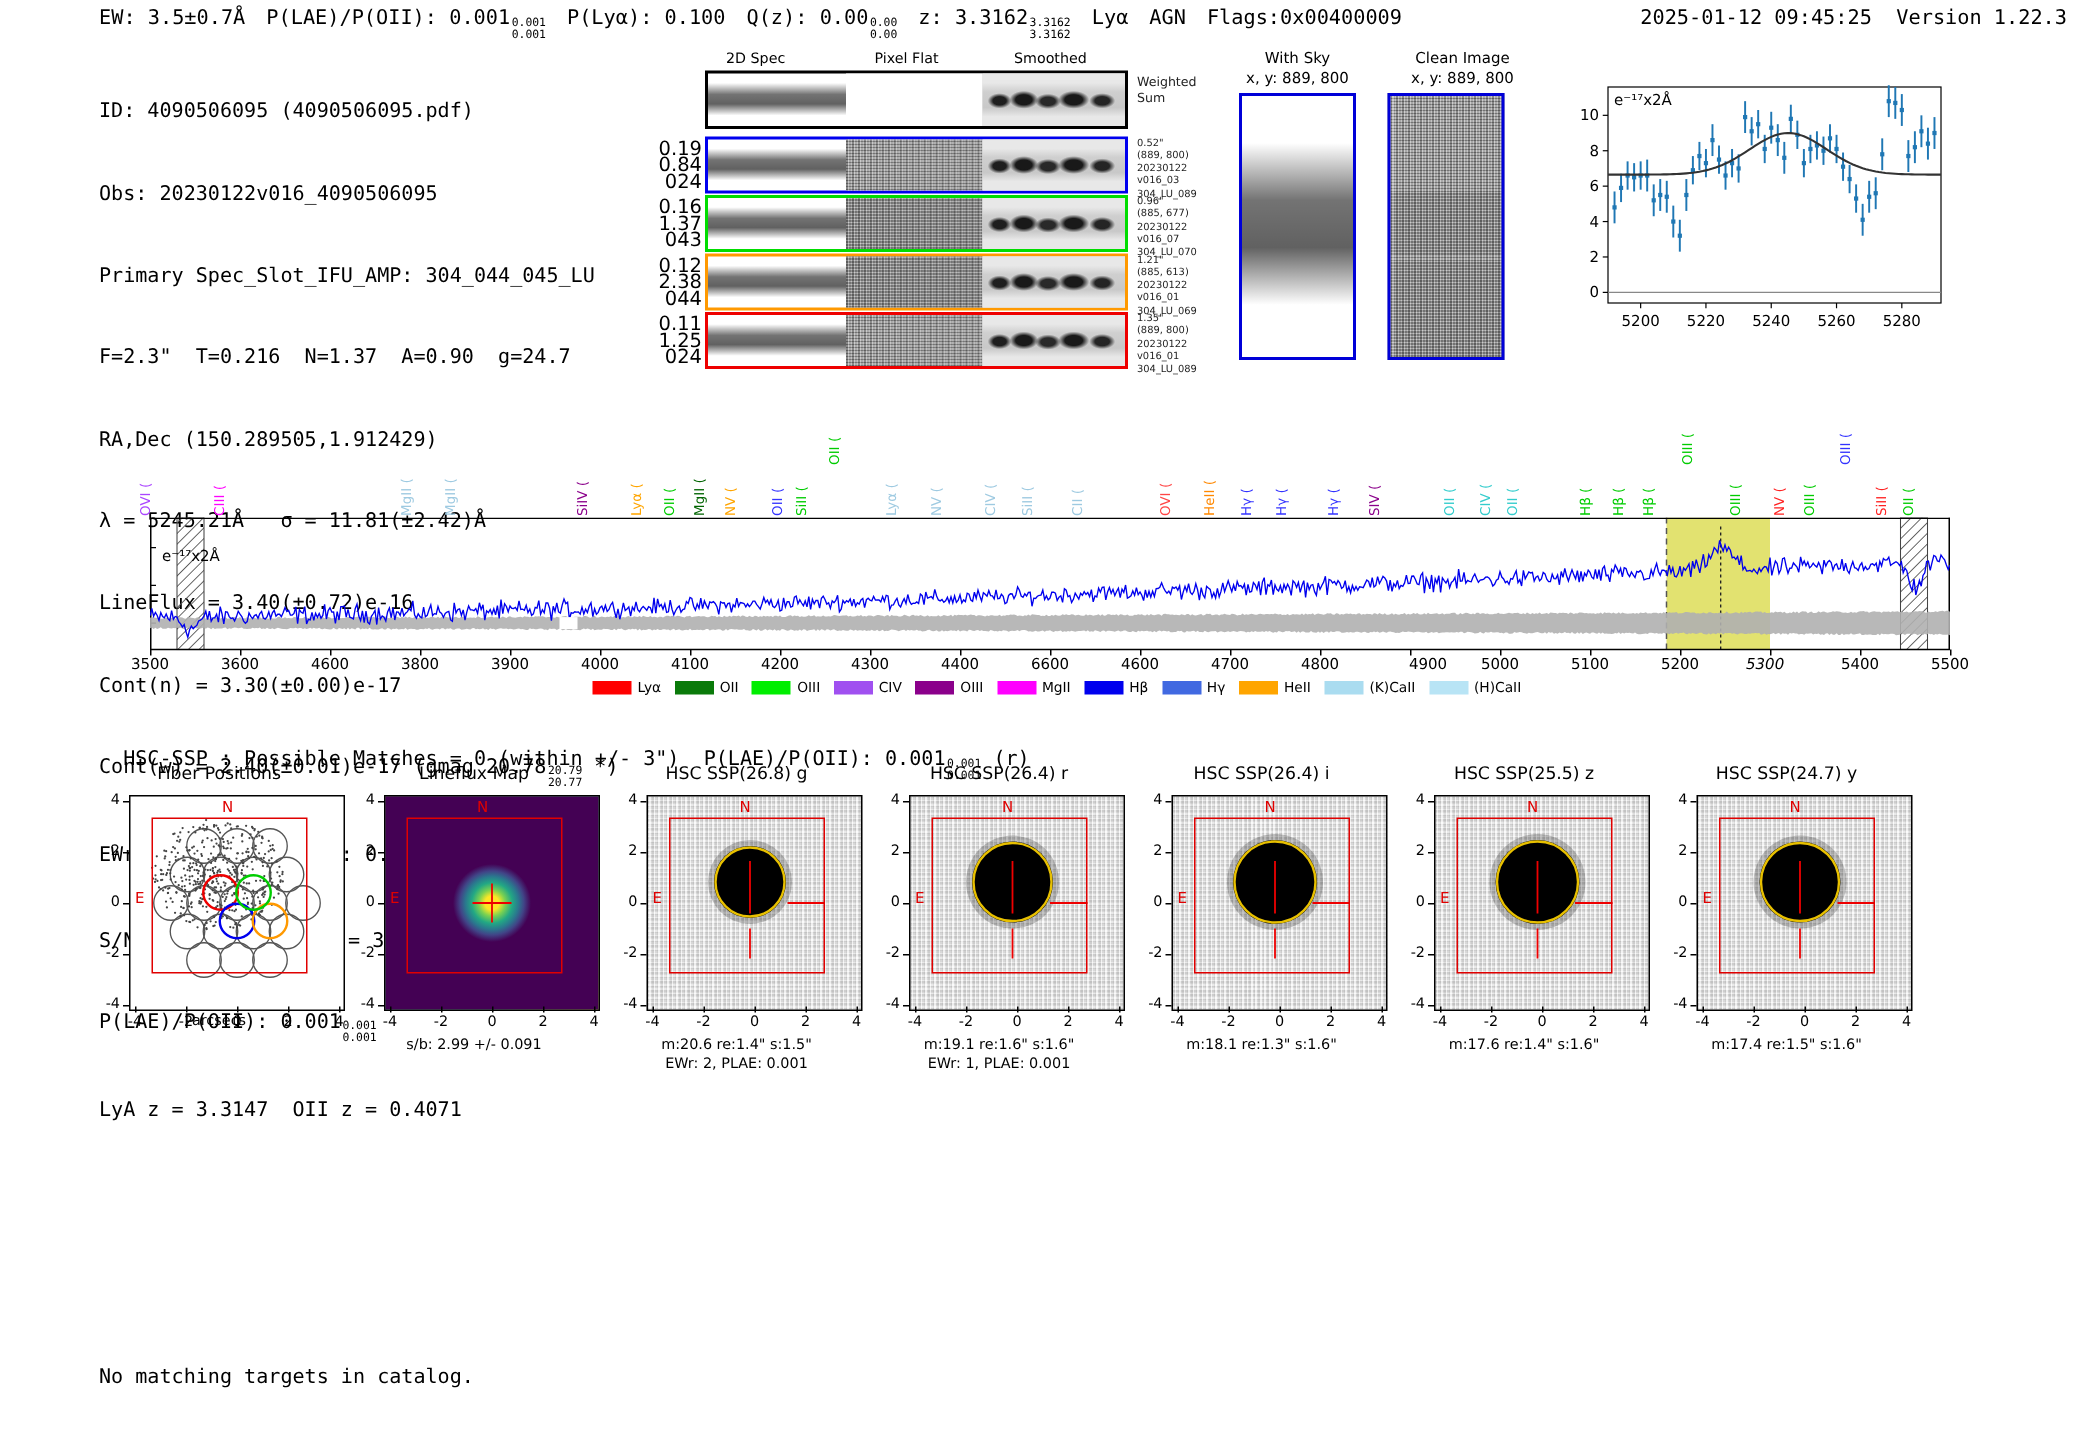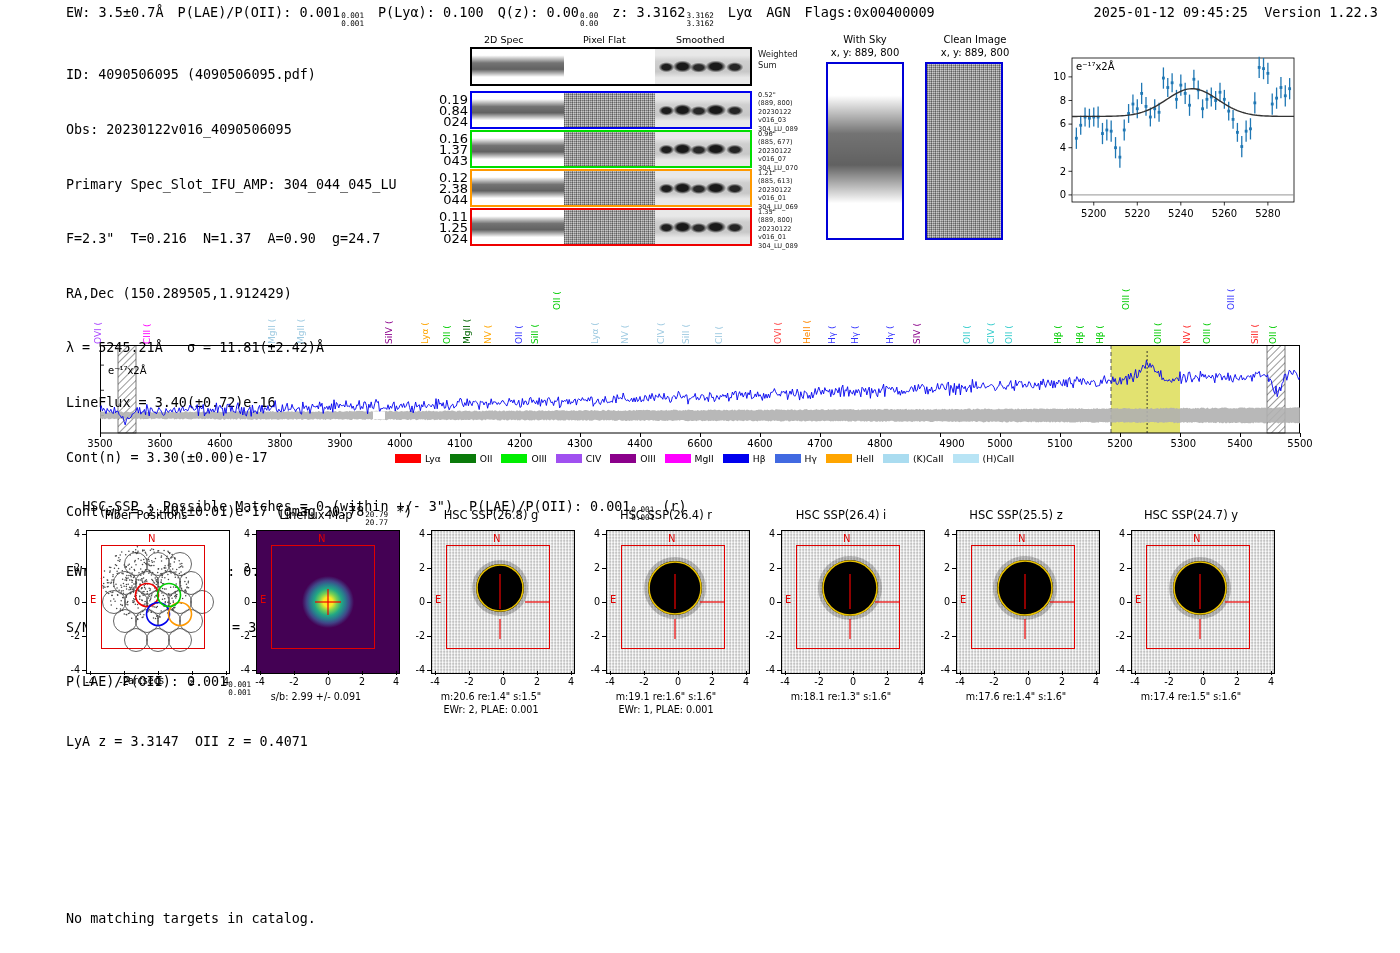--- a/index.html
+++ b/index.html
@@ -465,21 +465,21 @@
     <div class="tlab" style="left: 764px; top: 5px; width: 32px; text-align: center;">4800</div>
     <div class="tick" style="left: 840px; top: 0px; width: 1px; height: 4px;"></div>
     <div class="tlab" style="left: 824px; top: 5px; width: 32px; text-align: center; margin-left: 12px;">4900</div>
     <div class="tick" style="left: 900px; top: 0px; width: 1px; height: 4px;"></div>
     <div class="tlab" style="left: 884px; top: 5px; width: 32px; text-align: center;">5000</div>
     <div class="tick" style="left: 960px; top: 0px; width: 1px; height: 4px;"></div>
     <div class="tlab" style="left: 944px; top: 5px; width: 32px; text-align: center;">5100</div>
     <div class="tick" style="left: 1020px; top: 0px; width: 1px; height: 4px;"></div>
     <div class="tlab" style="left: 1004px; top: 5px; width: 32px; text-align: center;">5200</div>
     <div class="tick" style="left: 1080px; top: 0px; width: 1px; height: 4px;"></div>
-    <div class="tlab" style="left: 1064px; top: 5px; width: 32px; text-align: right;">5300</div>
+    <div class="tlab" style="left: 1064px; top: 5px; width: 32px; text-align: left; font-style: italic;">5300</div>
     <div class="tick" style="left: 1140px; top: 0px; width: 1px; height: 4px;"></div>
     <div class="tlab" style="left: 1124px; top: 5px; width: 32px; text-align: center;">5400</div>
     <div class="tick" style="left: 1200px; top: 0px; width: 1px; height: 4px;"></div>
     <div class="tlab" style="left: 1184px; top: 5px; width: 32px; text-align: center;">5500</div>
   </div>
 
 <div id="legend">
     <div class="lg">
       <div class="sw" style="background: rgb(255, 0, 0);"></div>
       <div class="lt">Lyα</div>

